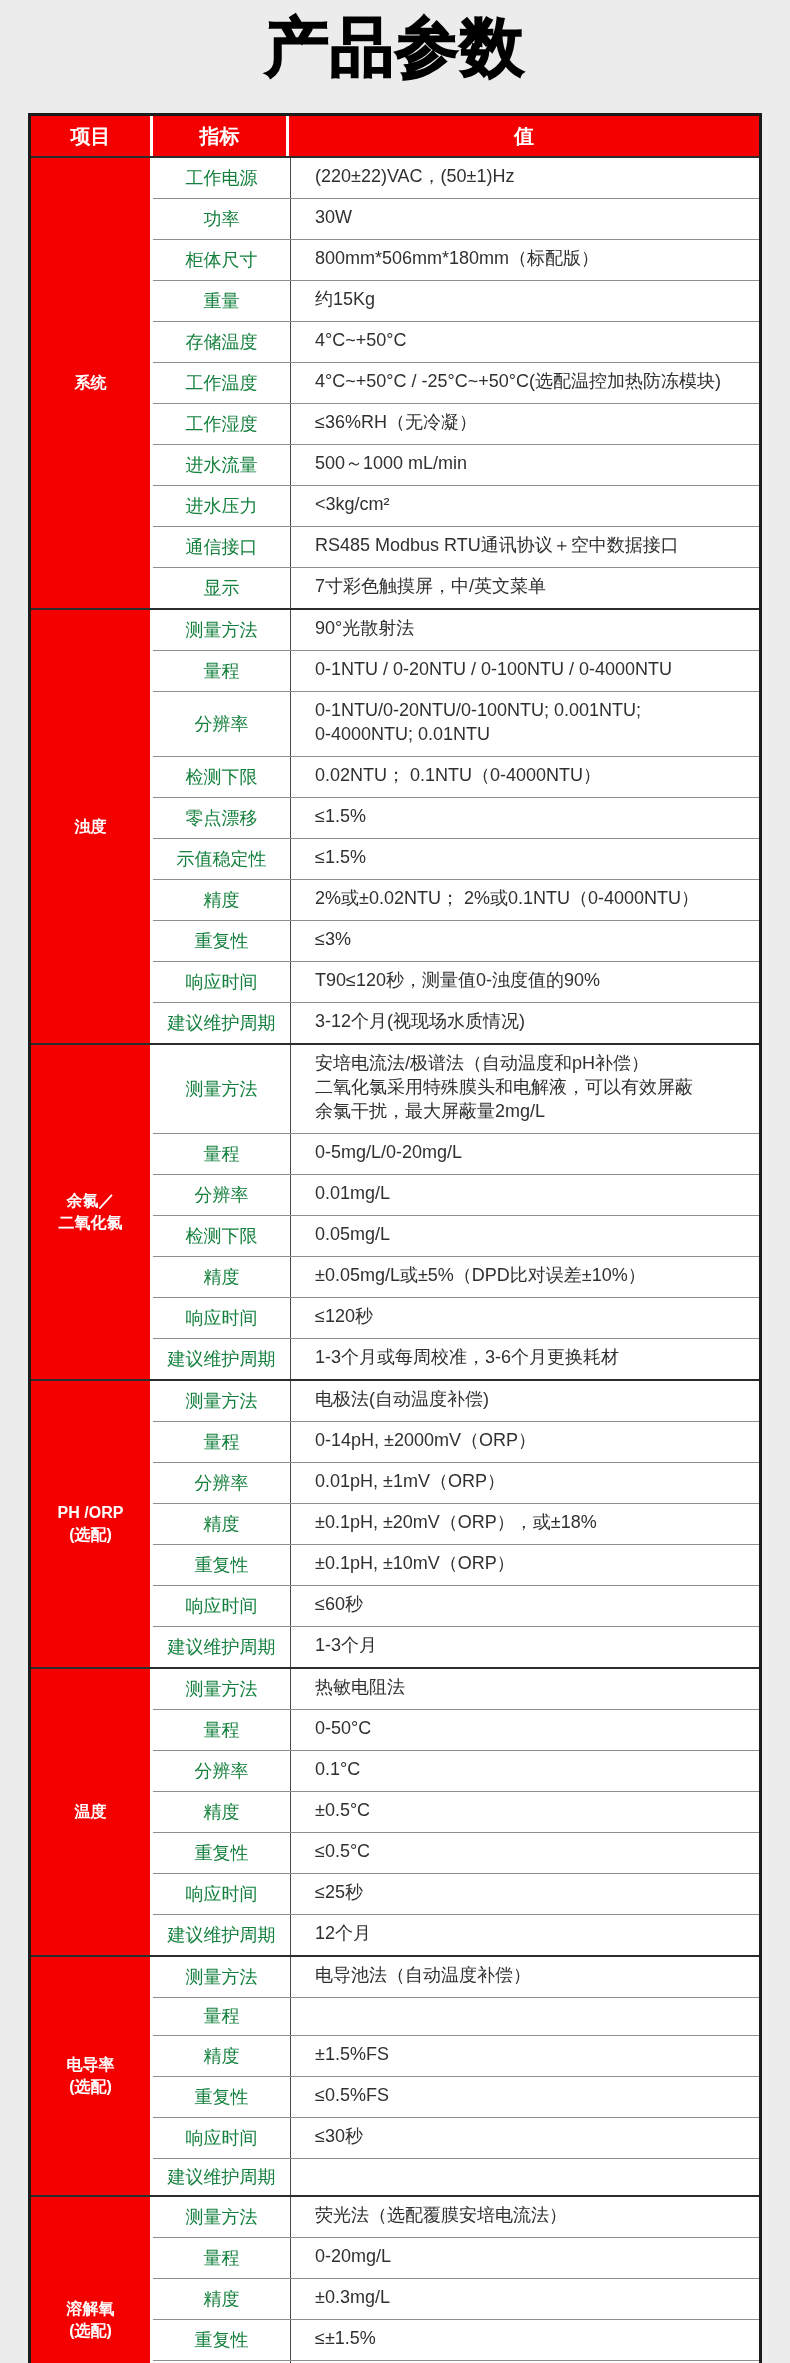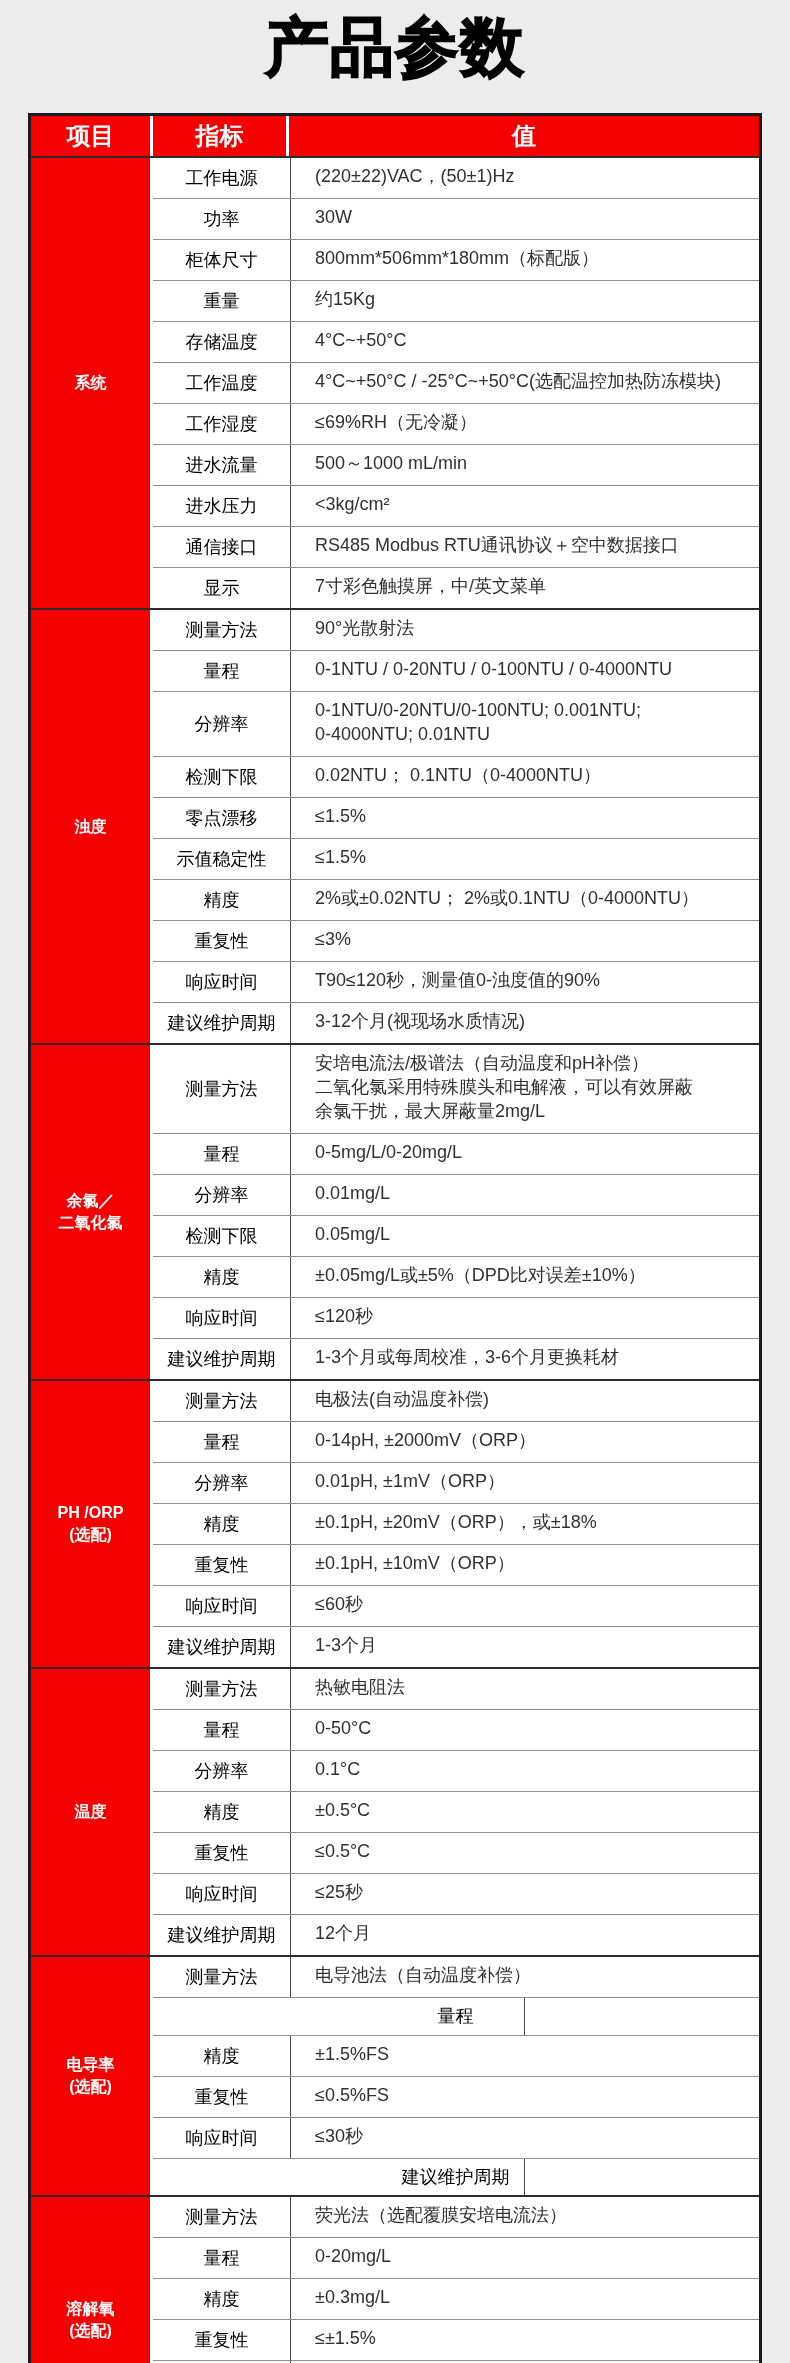--- a/index.html
+++ b/index.html
@@ -23,52 +23,52 @@
     box-sizing: border-box;
     border: 3px solid #1b1b1b;
     background: #ffffff;
   }
   .thead {
     display: flex; height: 40px;
     background: var(--accent, #f40000);
   }
   .th {
     display: flex; align-items: center; justify-content: center;
-    color: #ffffff; font-weight: 700; font-size: 24px;
+    color: #ffffff; font-weight: 700; font-size: 20px;
     box-sizing: border-box;
   }
   .th-item { width: 122px; border-right: 3px solid #ffffff; }
   .th-ind  { width: 136px; border-right: 3px solid #ffffff; }
   .th-val  { flex: 1; }
   .group {
     display: flex;
     border-top: 2px solid #2c2c2c;
   }
   .gcell {
     width: 119px; flex: 0 0 119px;
     box-sizing: content-box;
     background: var(--accent, #f40000);
     border-right: 3px solid #ffffff;
     color: #ffffff; font-weight: 700; font-size: 16px;
     display: flex; align-items: center; justify-content: center;
     text-align: center; white-space: pre-line; line-height: 1.35;
   }
   .rows { flex: 1; display: flex; flex-direction: column; }
   .row { display: flex; flex: 1; }
-  .row + .row { border-top: 1px solid #8e8e8e; justify-content: center; }
+  .row + .row { border-top: 1px solid #8e8e8e; }
   .cell {
     display: flex; align-items: center;
     box-sizing: border-box; min-height: 36.5px;
     font-size: 18px; line-height: 24px;
   }
   .ind {
     width: 138px; flex: 0 0 138px;
     justify-content: center; text-align: center;
     border-right: 1px solid #4a4a4a;
-    color: #000000; padding: 6px 4px;
+    color: #15803d; padding: 6px 4px;
   }
   .val {
     flex: 1; color: #303030;
     padding: 6px 10px 10px 24px;
     white-space: pre-line;
   }
 </style>
 </head>
 <body>
 
@@ -103,21 +103,21 @@
           <div class="row">
             <div class="cell ind">存储温度</div>
             <div class="cell val">4°C~+50°C</div>
           </div>
           <div class="row">
             <div class="cell ind">工作温度</div>
             <div class="cell val">4°C~+50°C / -25°C~+50°C(选配温控加热防冻模块)</div>
           </div>
           <div class="row">
             <div class="cell ind">工作湿度</div>
-            <div class="cell val">≤69%RH（无冷凝）</div>
+            <div class="cell val">≤36%RH（无冷凝）</div>
           </div>
           <div class="row">
             <div class="cell ind">进水流量</div>
             <div class="cell val">500～1000 mL/min</div>
           </div>
           <div class="row">
             <div class="cell ind">进水压力</div>
             <div class="cell val">&lt;3kg/cm²</div>
           </div>
           <div class="row">

